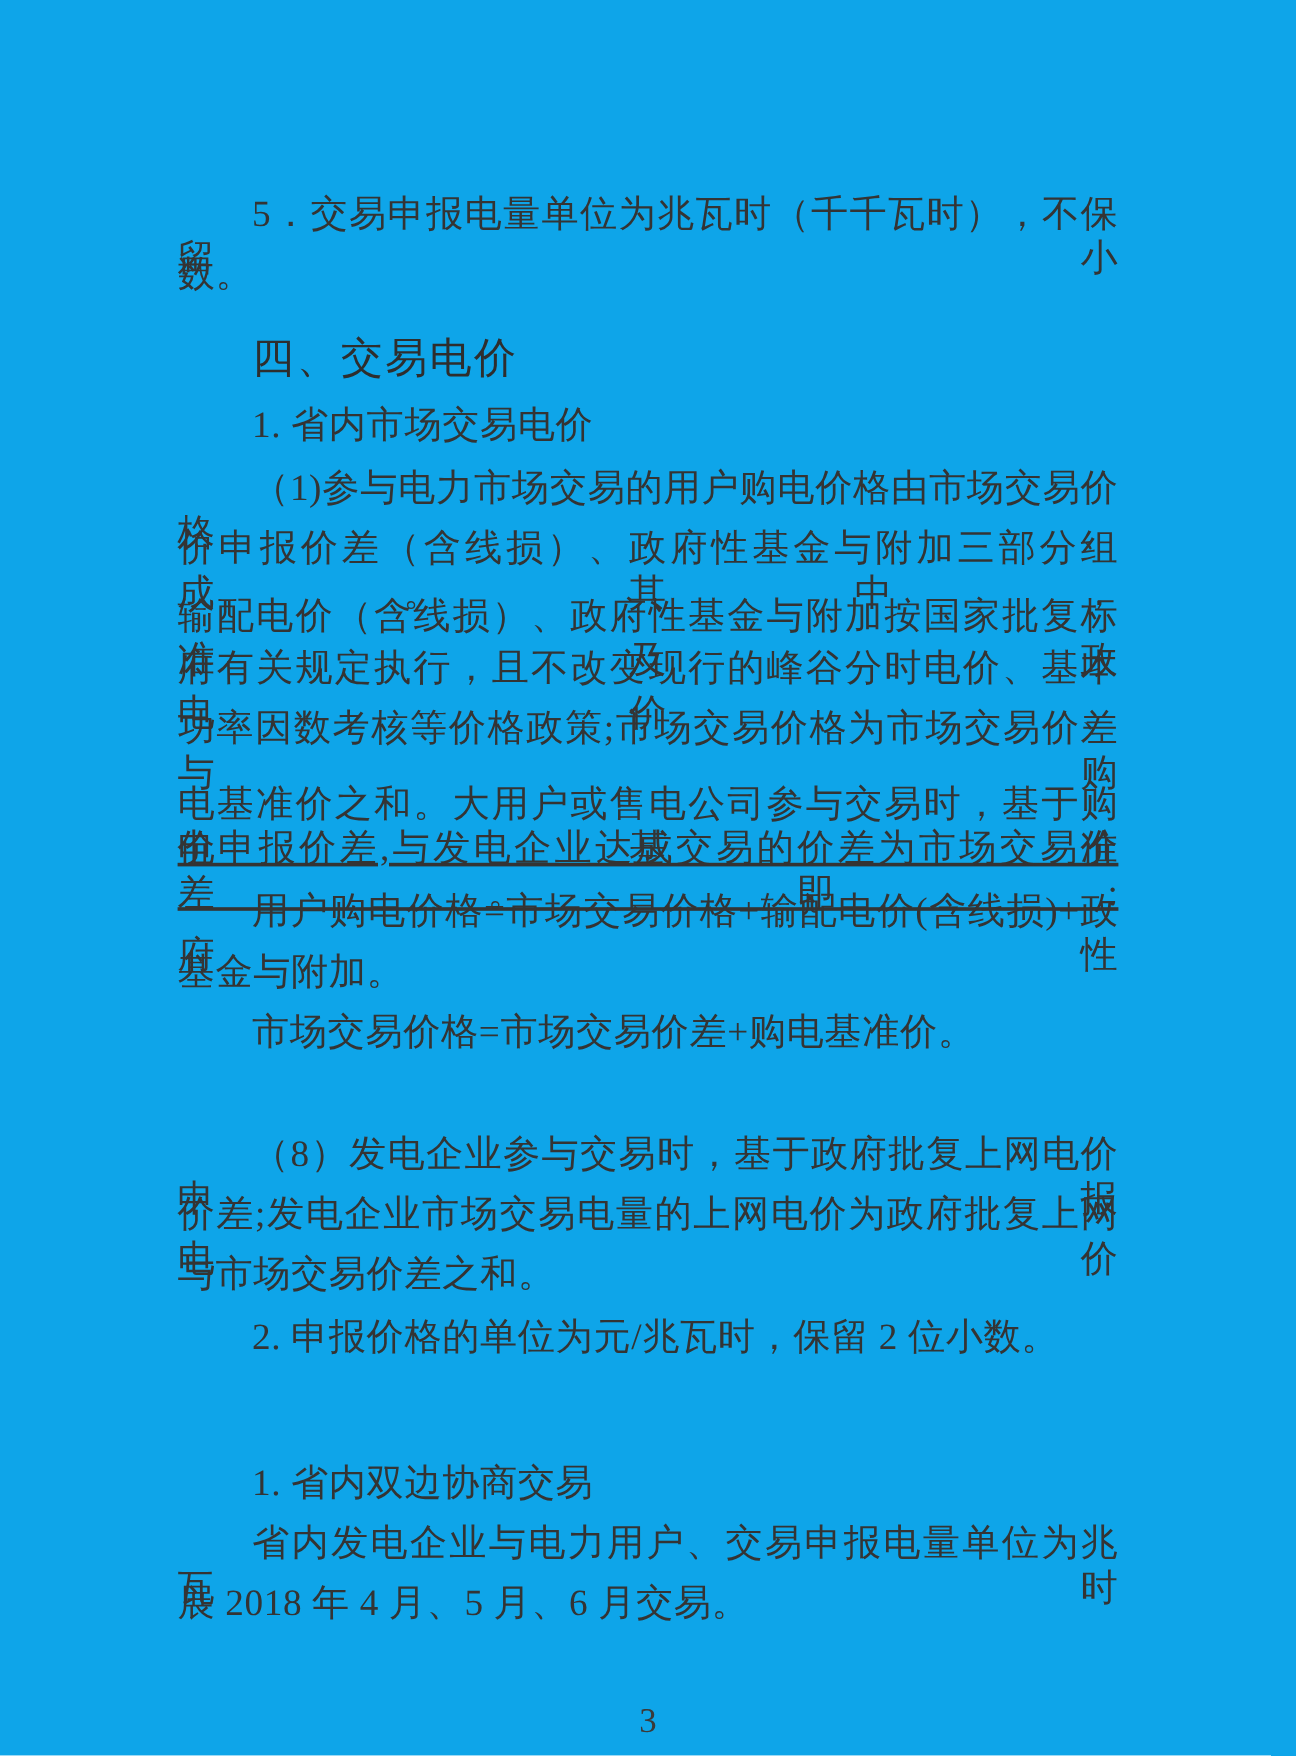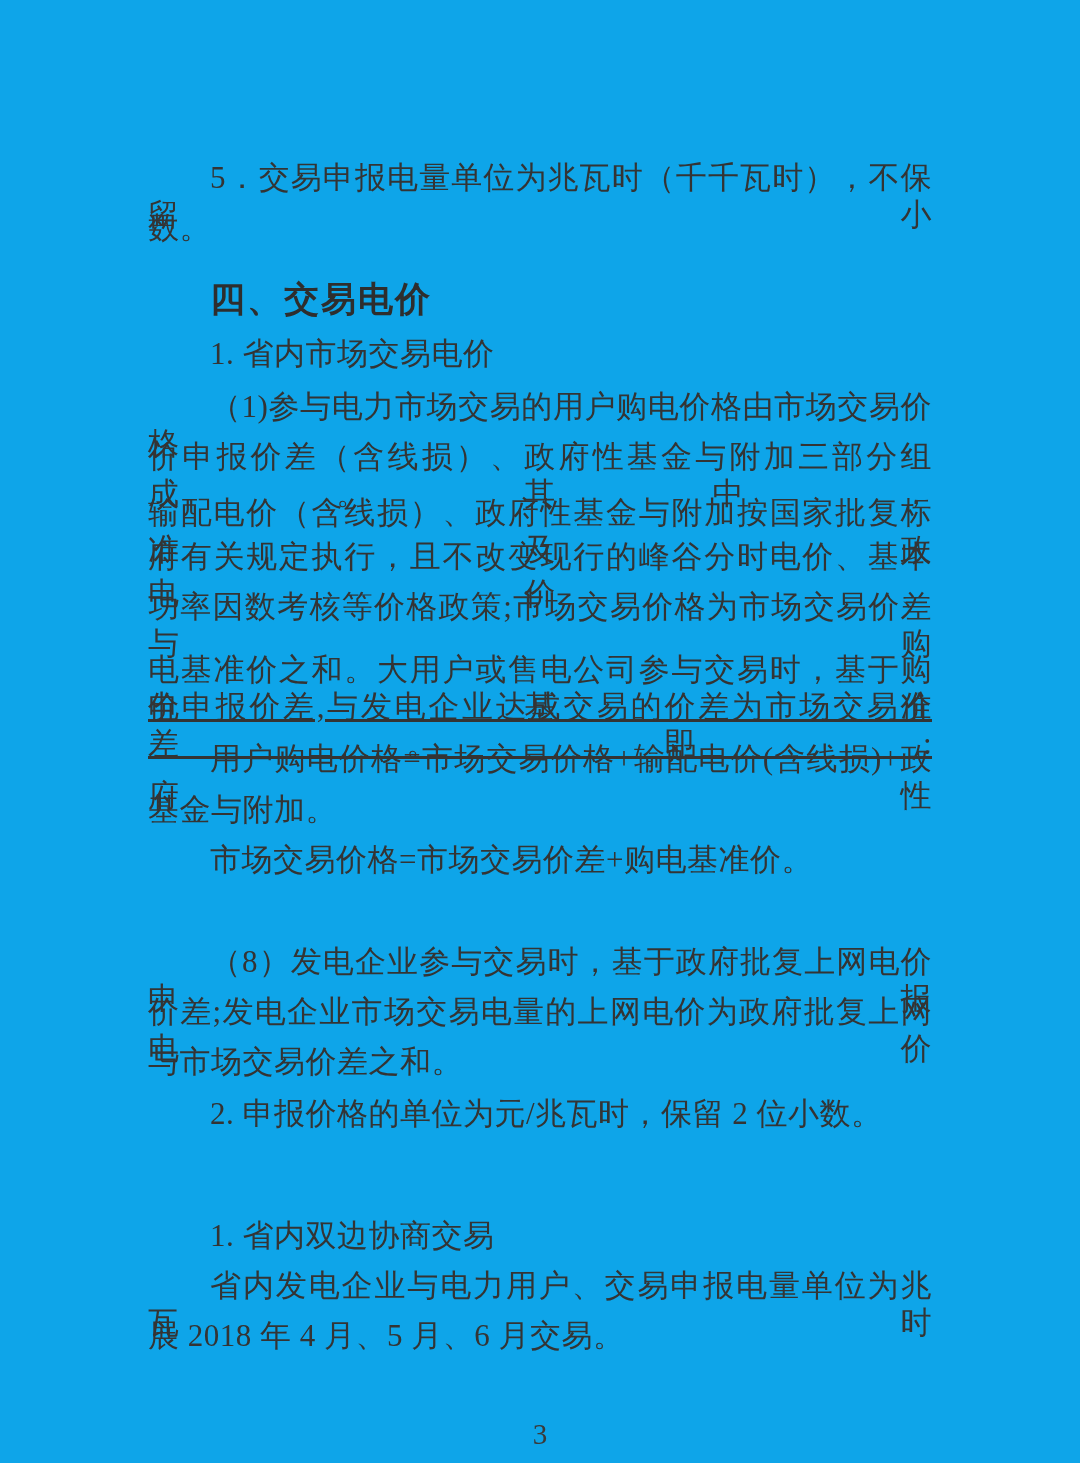--- a/index.html
+++ b/index.html
@@ -41,21 +41,21 @@
     text-indent: 62px;
   }
   .line.heading {
     font-family: "Liberation Sans", sans-serif;
     font-weight: 700;
     font-size: 35px;
     letter-spacing: 2px;
     color: #2e2e2e;
   }
   .seg-bold {
-    font-weight: 700;
+    font-weight: 400;
   }
   .page-number {
     position: absolute;
     left: 0;
     top: 1418px;
     width: 100%;
     text-align: center;
     font-size: 29px;
     color: #3a3a3a;
     font-family: "Liberation Serif", serif;

